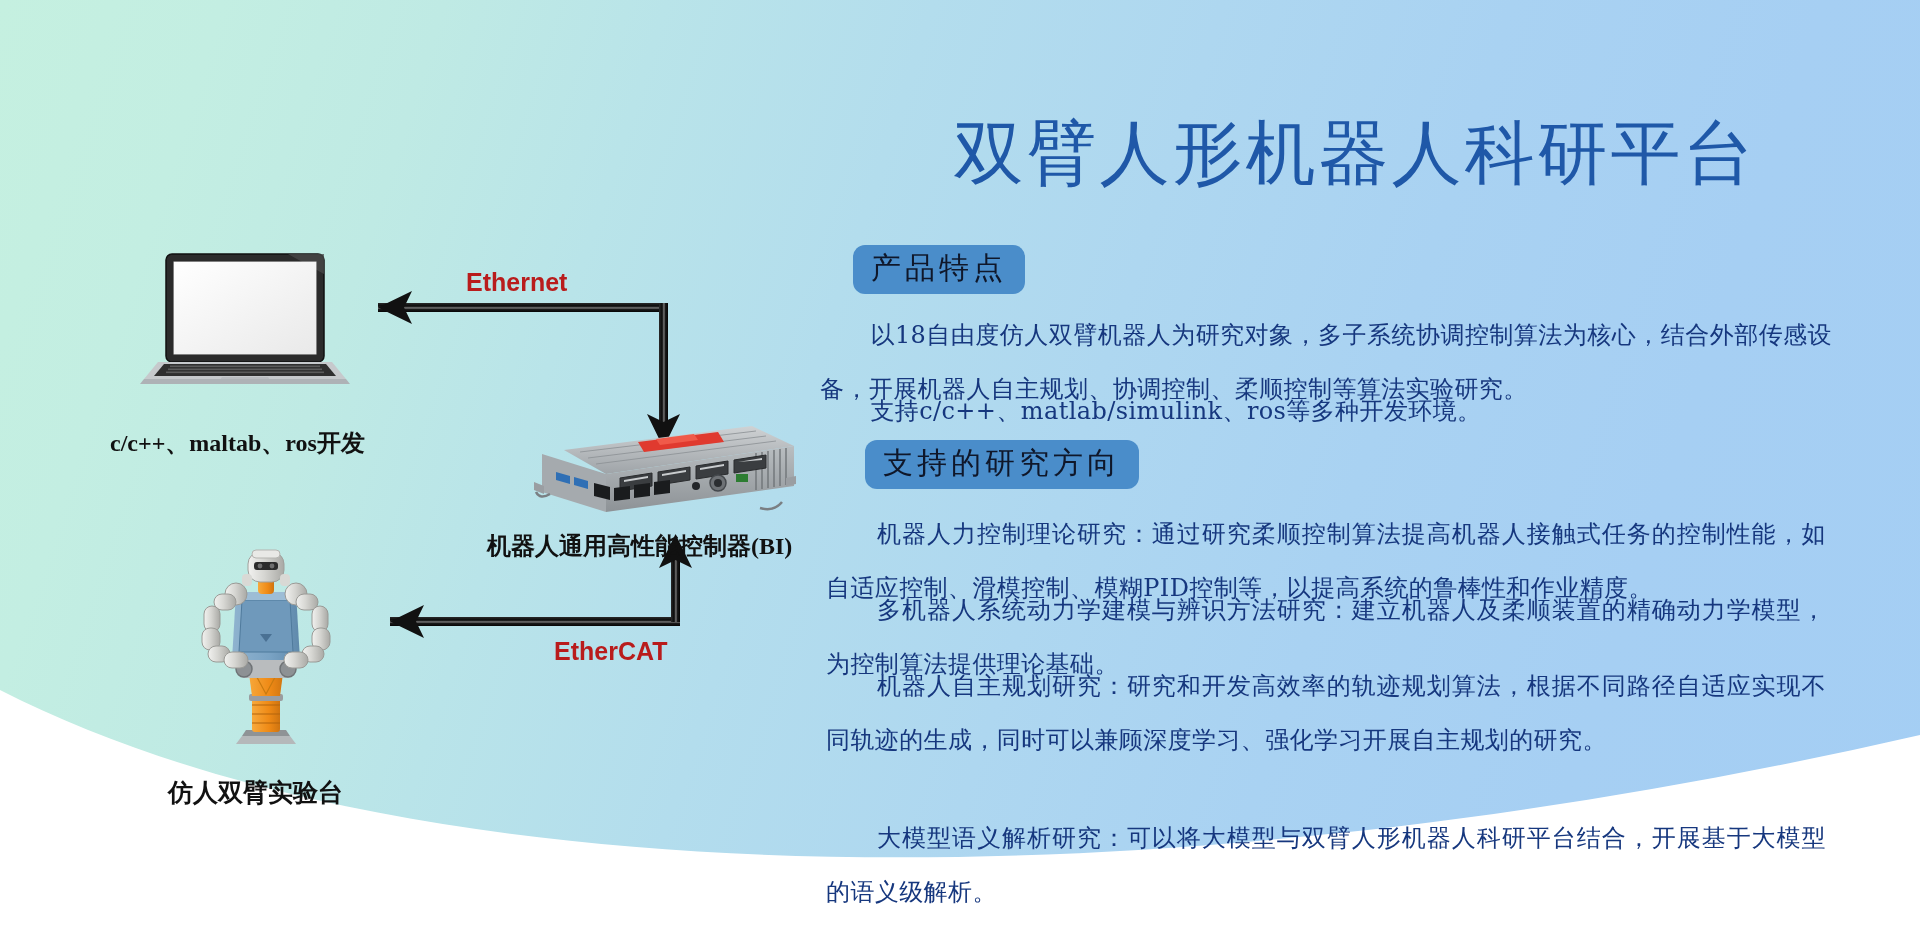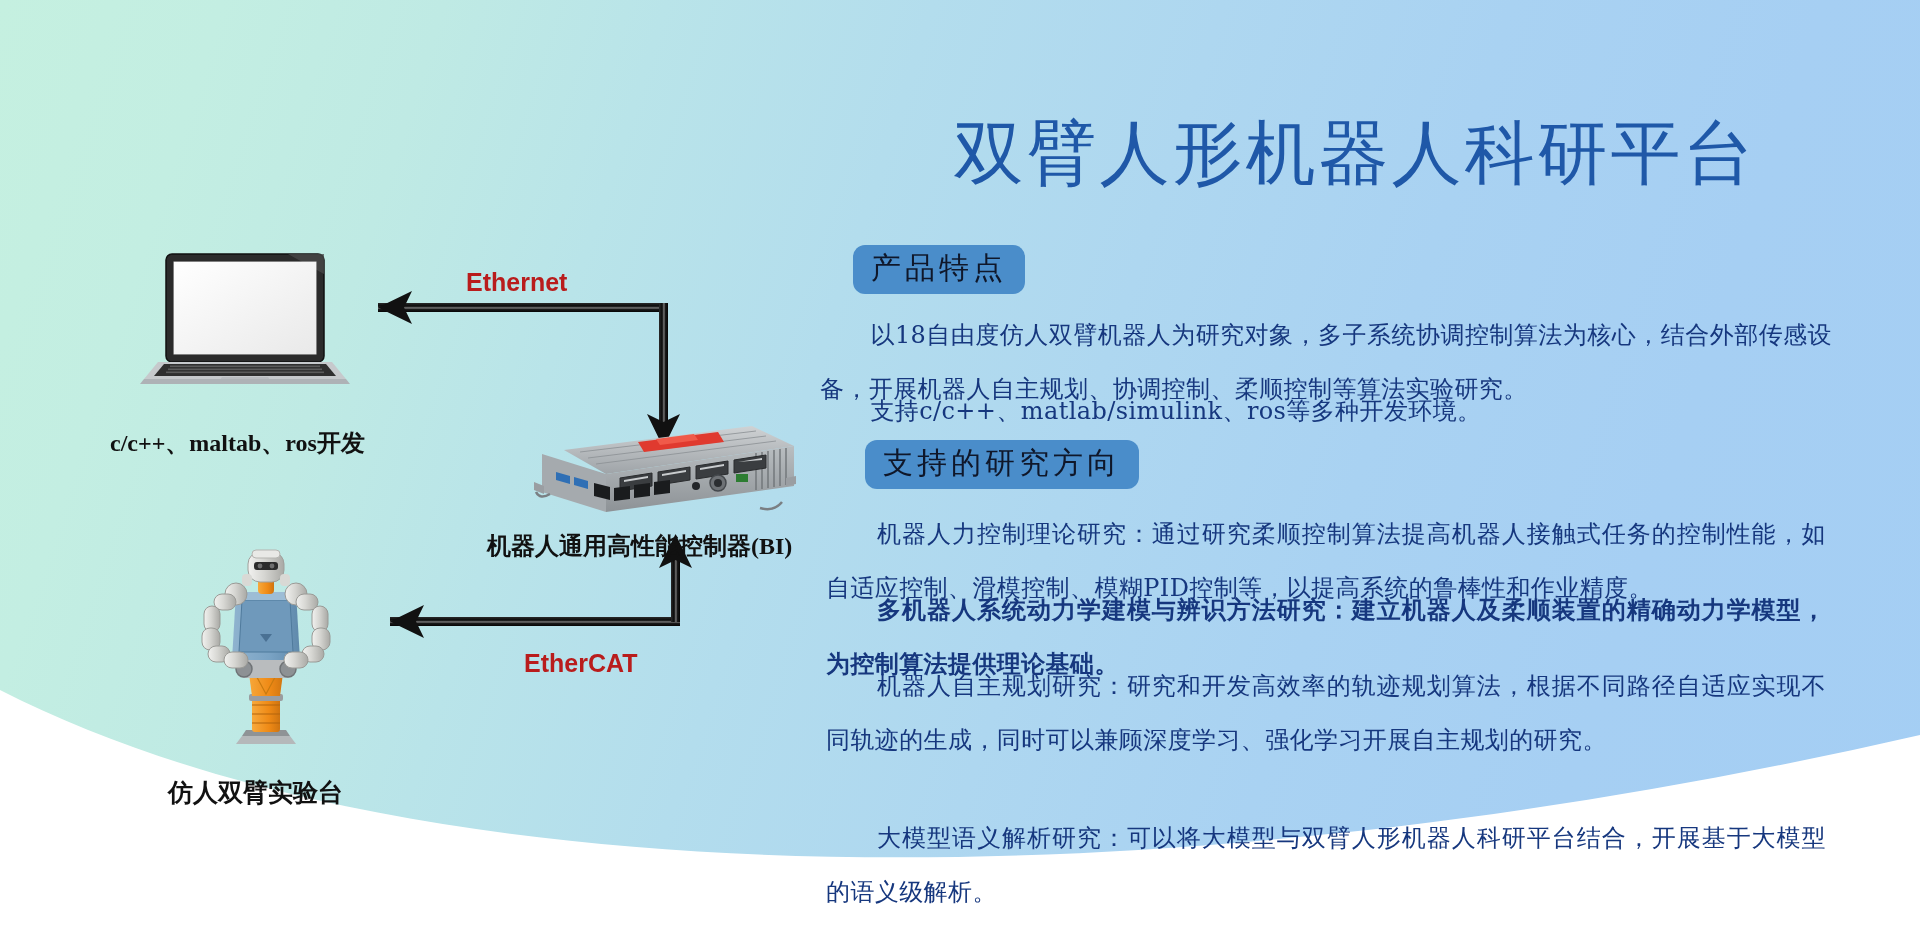--- a/index.html
+++ b/index.html
@@ -54,21 +54,21 @@
 
   .arrow-label {
     position:absolute;
     color:#b91c1c;
     font-weight:bold;
     font-size:25px;
     white-space:nowrap;
     font-family:"Liberation Sans", sans-serif;
   }
   .lbl-ethernet { left:466px; top:268px; }
-  .lbl-ethercat { left:524px; top:637px;margin-top:12px; }
+  .lbl-ethercat { left:554px; top:637px; }
 
   .arrows { position:absolute; left:0; top:0; width:860px; height:937px; }
 
   
   .content { position:absolute; left:820px; top:0; width:1100px; height:937px; }
 
   .main-title {
     position:absolute; left:25px; top:118px;
     width:1020px;
     text-align:center;
@@ -106,21 +106,21 @@
     text-align:justify;
     letter-spacing:0.4px;
     margin-top:7px;
   }
   .para .ind { display:inline-block; width:2.1em; }
 
   .p-feat-1 { left:0px;  top:301px; width:1012px; }
   .p-feat-2 { left:0px;  top:377px; width:1012px; }
 
   .p-res-1 { left:6px; top:500px; width:1000px; }
-  .p-res-2 { left:6px; top:576px; width:1000px;font-weight:bold; }
+  .p-res-2 { left:6px; top:576px; width:1000px; }
   .p-res-3 { left:6px; top:652px; width:1000px; }
   .p-res-4 { left:6px; top:728px; width:1000px; }
   .p-res-5 { left:6px; top:804px; width:1000px; }
 </style>
 </head>
 <body>
 
 <div id="stage">
 
   <div class="bg-gradient"></div>

